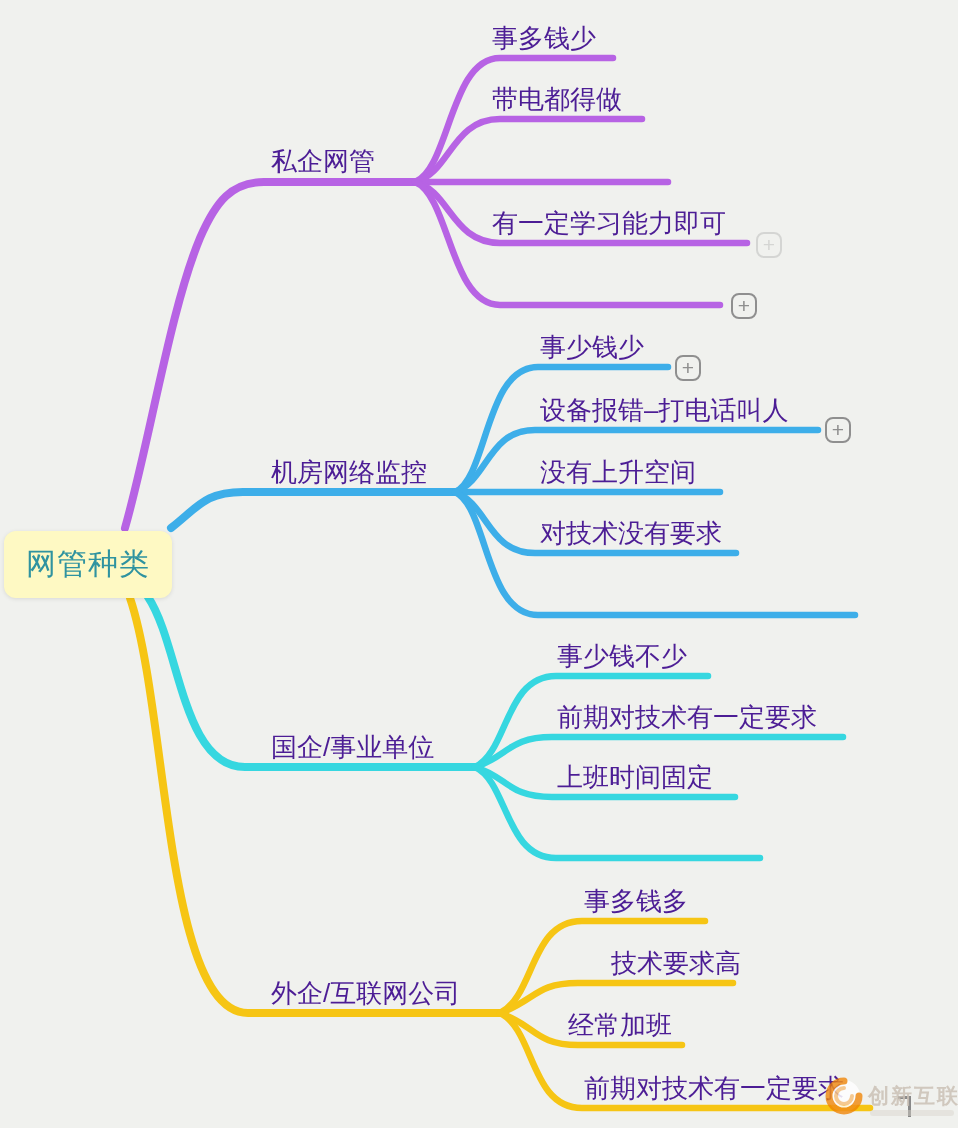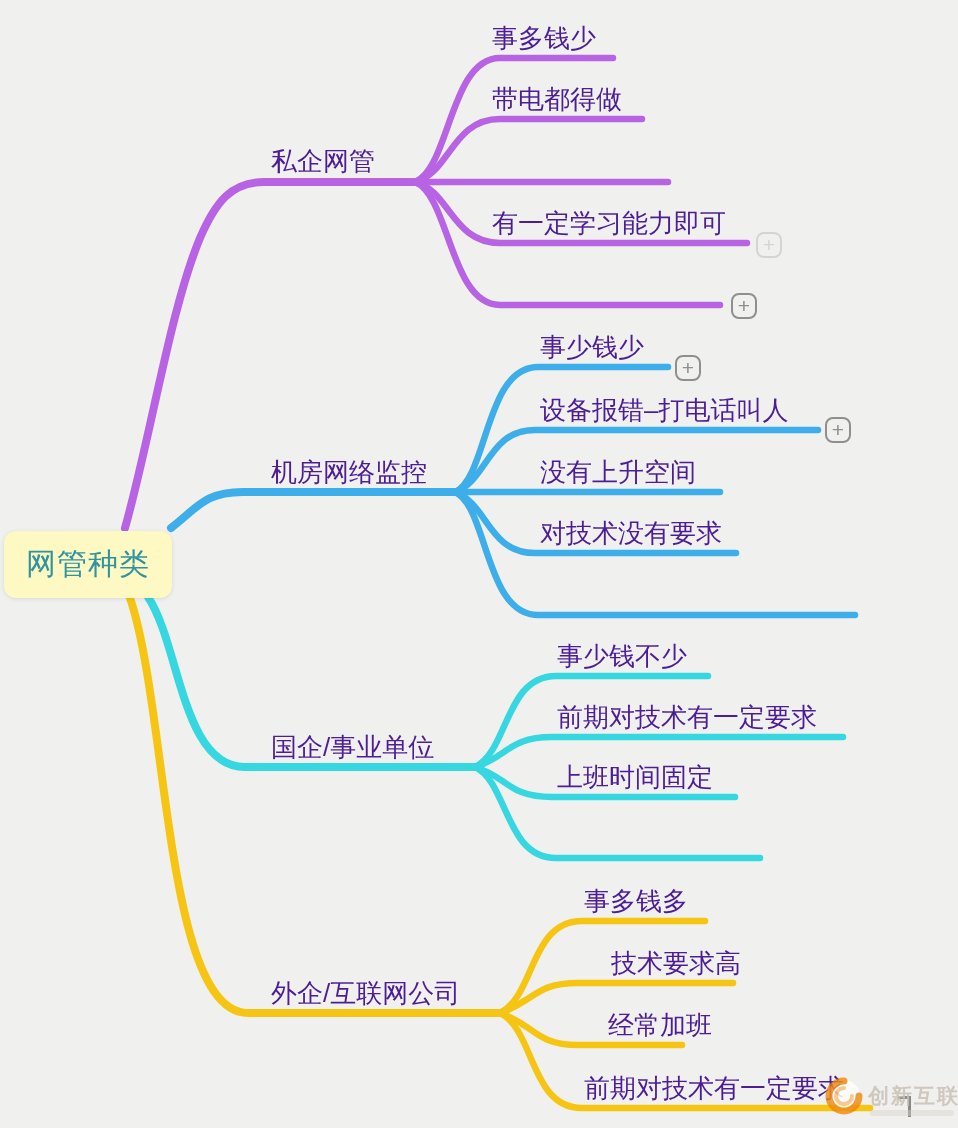--- a/index.html
+++ b/index.html
@@ -107,21 +107,21 @@
   <div class="node-label" style="left:540px;top:519px;">对技术没有要求</div>
 
   <div class="node-label" style="left:271px;top:733px;">国企/事业单位</div>
   <div class="node-label" style="left:557px;top:642px;text-align:center;">事少钱不少</div>
   <div class="node-label" style="left:557px;top:703px;">前期对技术有一定要求</div>
   <div class="node-label" style="left:557px;top:763px;text-align:right;">上班时间固定</div>
 
   <div class="node-label" style="left:271px;top:979px;">外企/互联网公司</div>
   <div class="node-label" style="left:584px;top:887px;">事多钱多</div>
   <div class="node-label" style="left:611px;top:949px;">技术要求高</div>
-  <div class="node-label" style="left:608px;top:1011px;">经常加班</div>
+  <div class="node-label" style="left:568px;top:1011px;">经常加班</div>
   <div class="node-label" style="left:584px;top:1074px;">前期对技术有一定要求</div>
 
   <div class="plus-btn faint" style="left:756px;top:232px;">+</div>
   <div class="plus-btn" style="left:731px;top:293px;">+</div>
   <div class="plus-btn" style="left:675px;top:355px;">+</div>
   <div class="plus-btn" style="left:825px;top:417px;">+</div>
 
   <div class="watermark">
     <svg class="wm-logo" width="40" height="40" viewBox="0 0 40 40">
       <circle cx="20" cy="20" r="16" fill="#ffffff"></circle>

